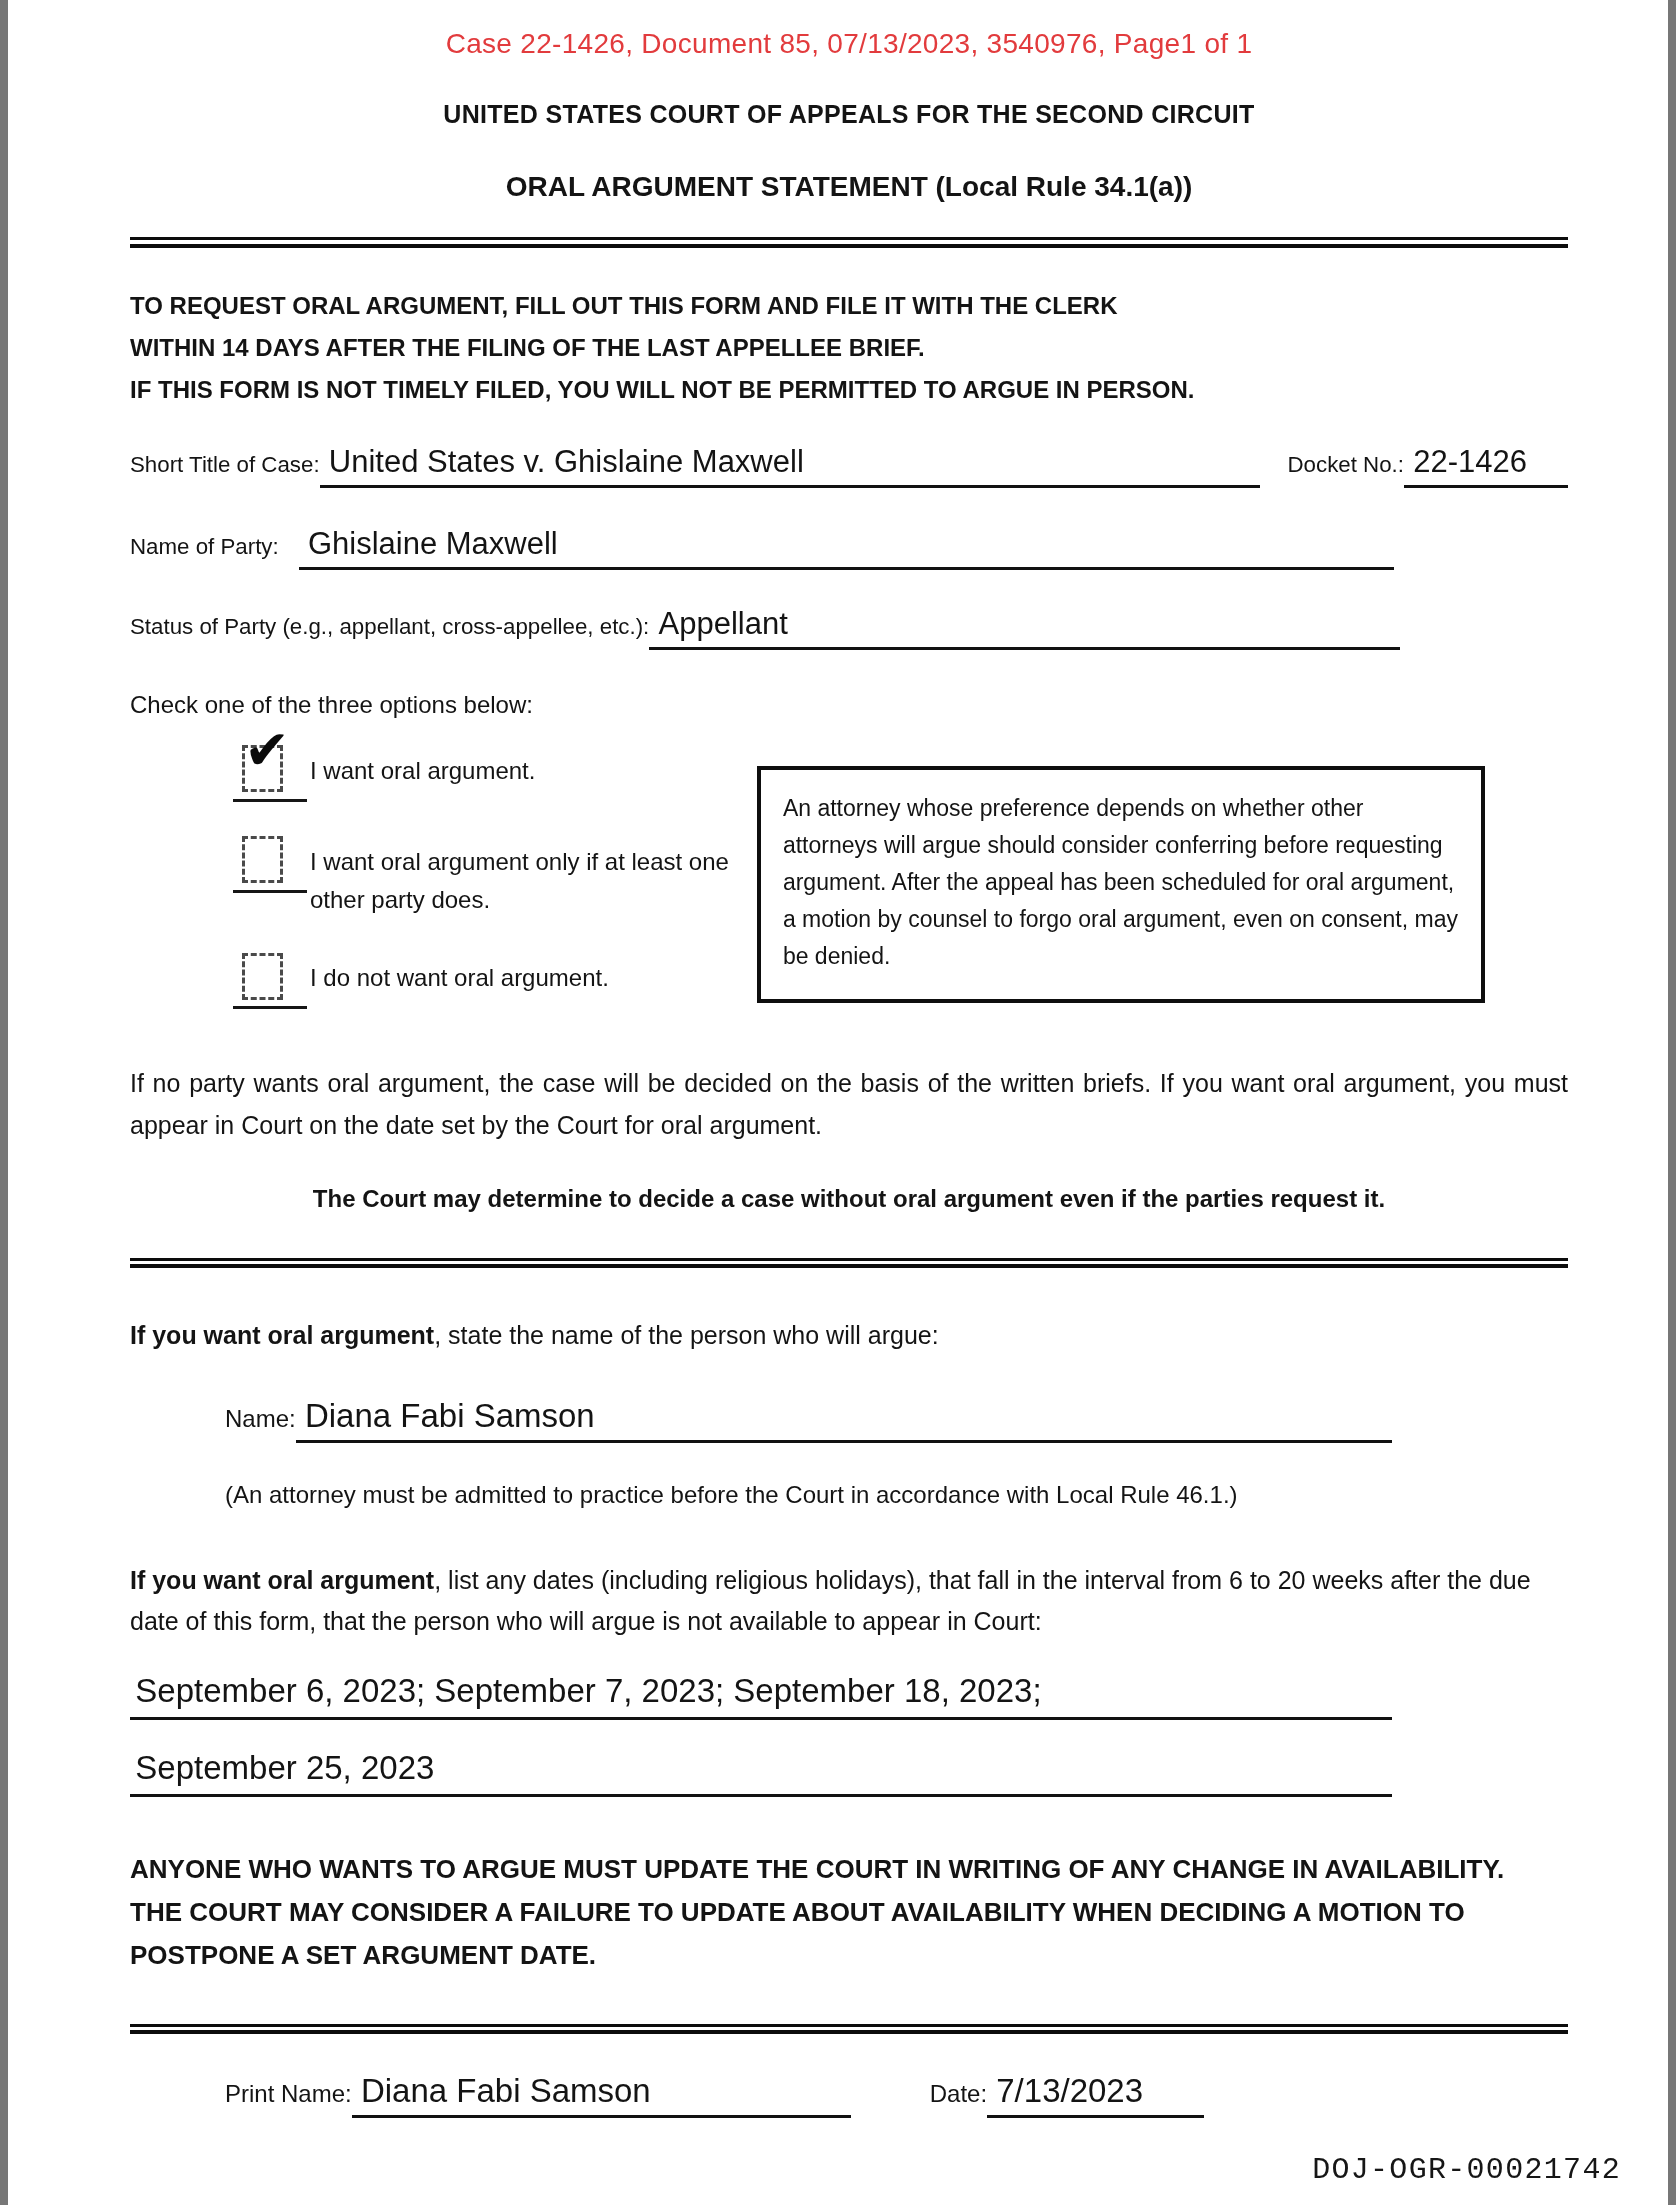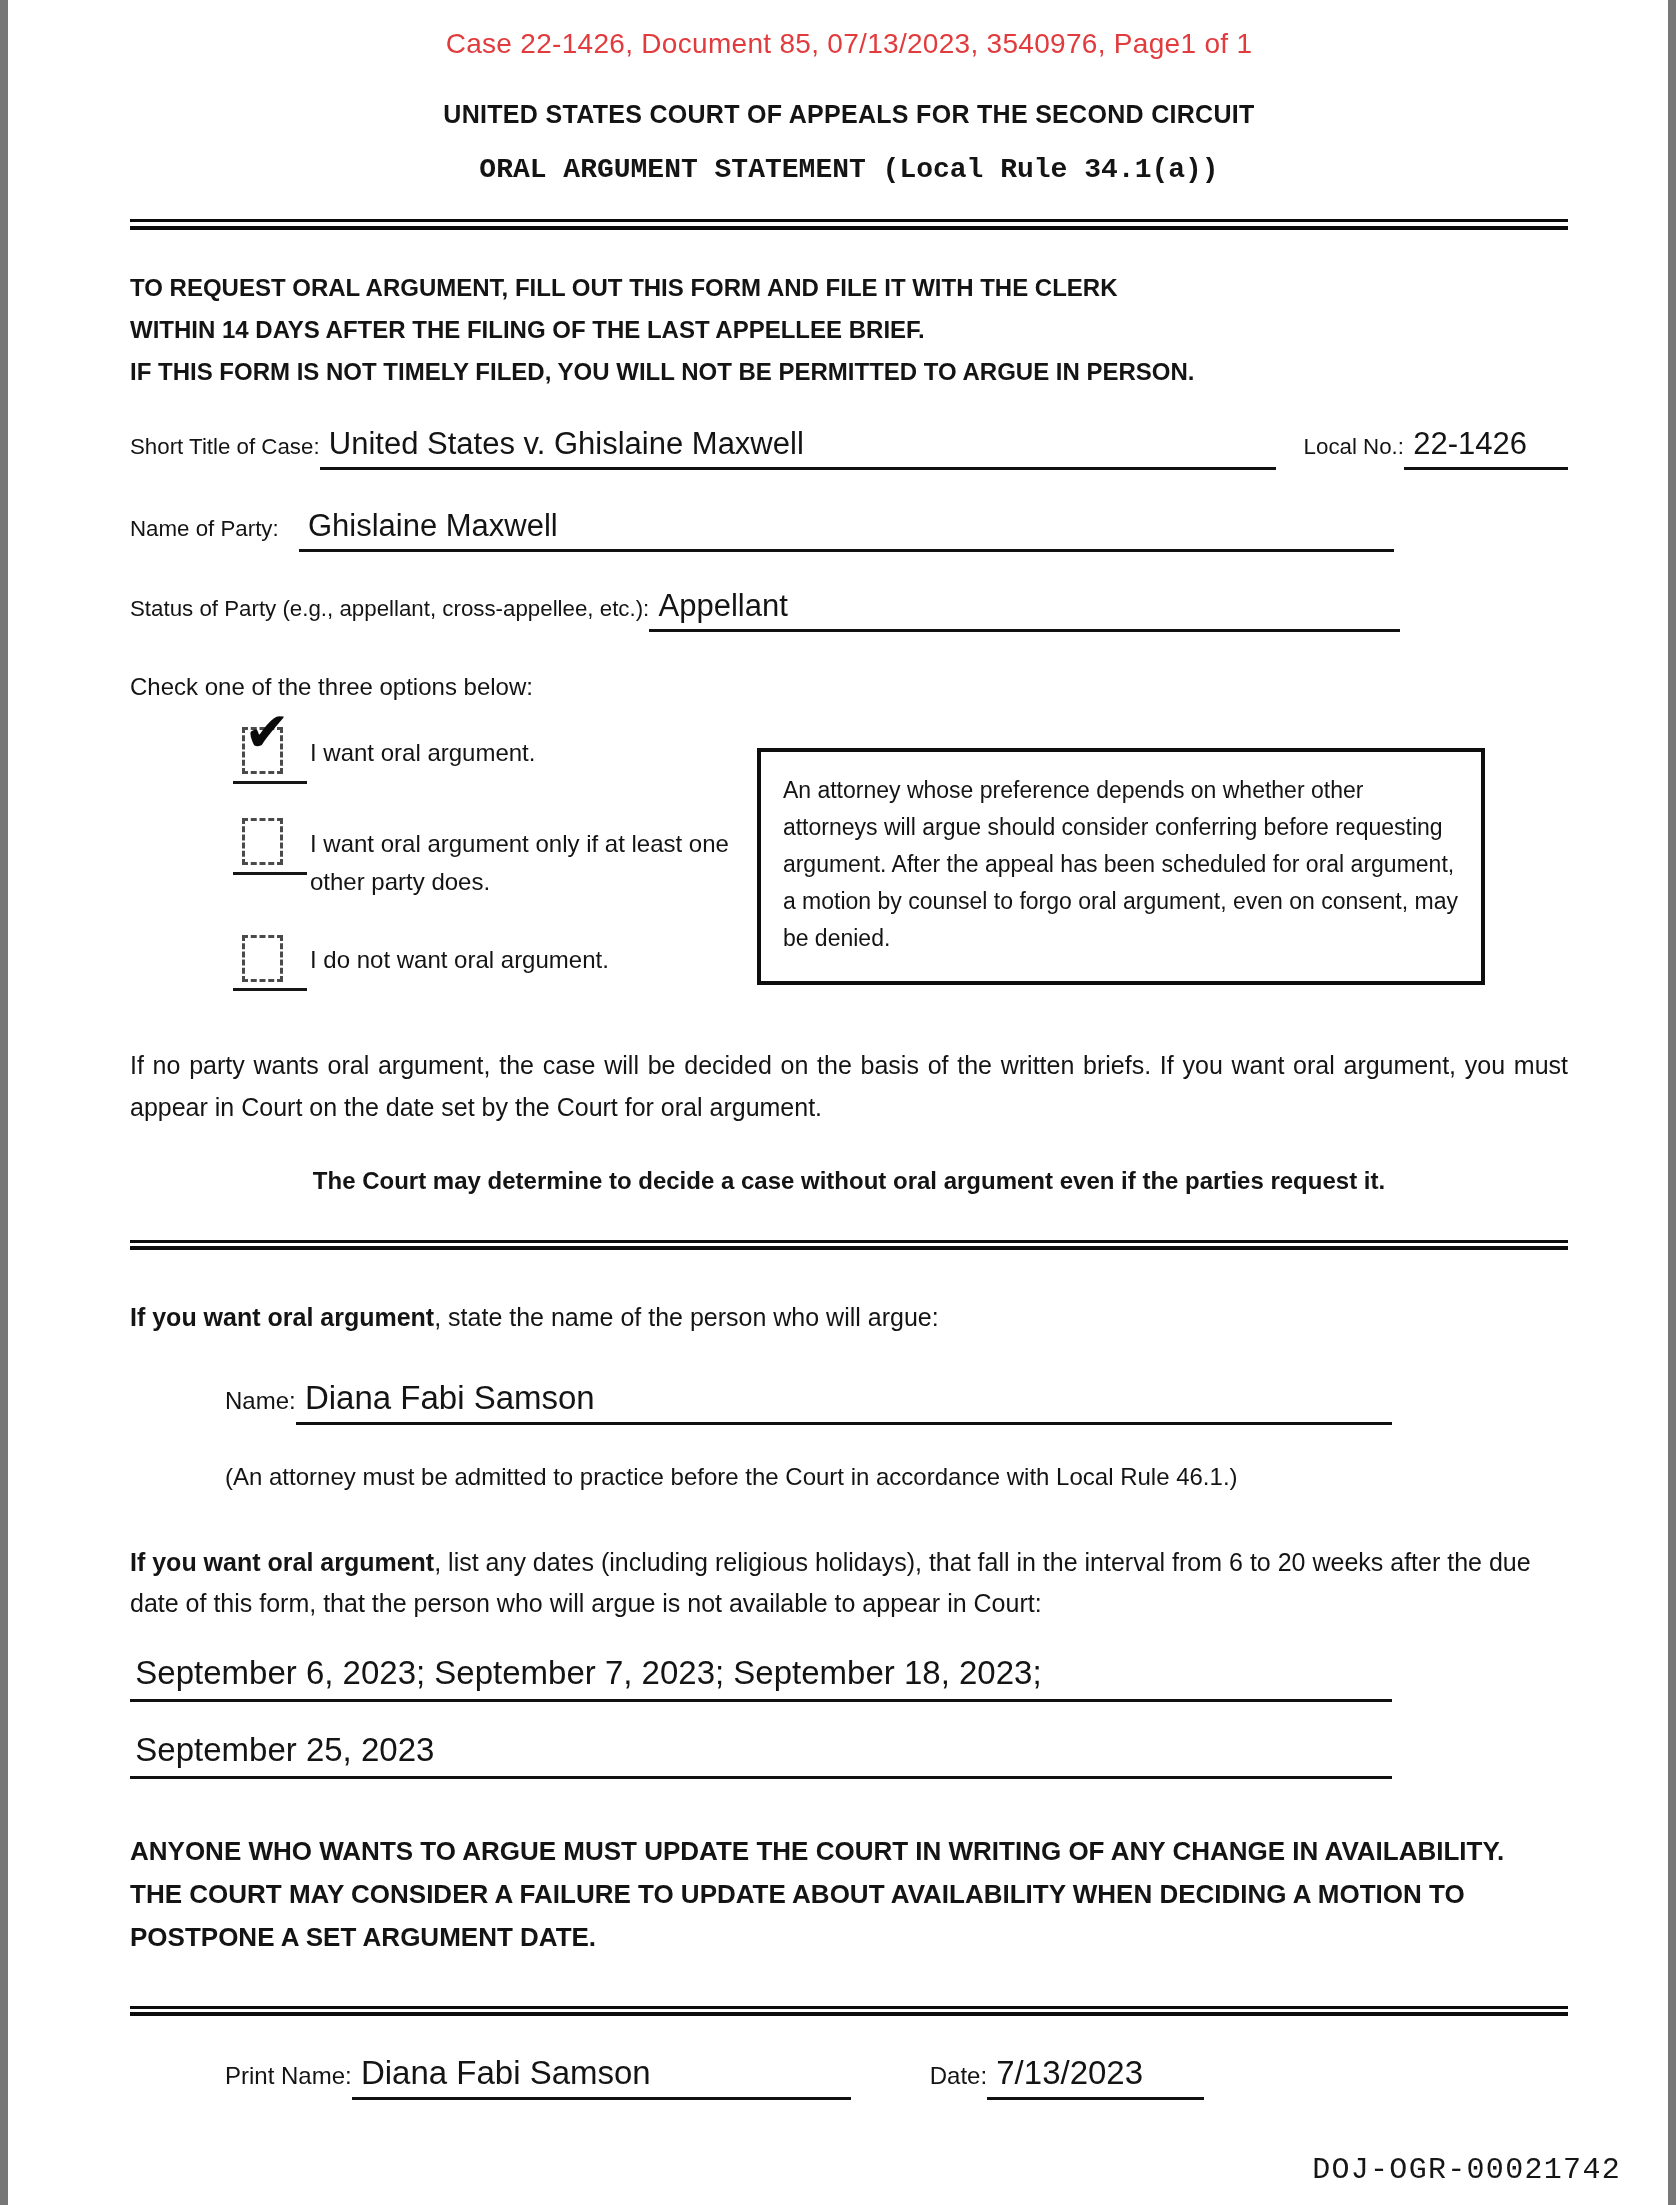--- a/index.html
+++ b/index.html
@@ -25,22 +25,21 @@
     text-align: center;
     font-weight: bold;
     font-size: 25px;
     margin-top: 40px;
     letter-spacing: 0.3px;
   }
   .form-title {
     text-align: center;
     font-weight: bold;
     font-size: 28px;
-    margin-top: 25px;
-    font-family: Liberation Mono, monospace;
+    margin-top: 42px;
   }
   .dbl-line {
     height: 10.5px;
     border-top: 3.3px solid #0c0c0c;
     border-bottom: 4px solid #0c0c0c;
   }
   .dbl-1 { margin-top: 34px; }
   .instructions {
     margin-top: 37px;
     text-align: left;
@@ -169,21 +168,21 @@
 
   <div class="instructions">
     <div>TO REQUEST ORAL ARGUMENT, FILL OUT THIS FORM AND FILE IT WITH THE CLERK</div>
     <div>WITHIN 14 DAYS AFTER THE FILING OF THE LAST APPELLEE BRIEF.</div>
     <div>IF THIS FORM IS NOT TIMELY FILED, YOU WILL NOT BE PERMITTED TO ARGUE IN PERSON.</div>
   </div>
 
   <div class="row short-title-row">
     <span class="label">Short Title of Case:</span>
     <span class="value grow">United States v. Ghislaine Maxwell</span>
-    <span class="label">Local No.:</span>
+    <span class="label">Docket No.:</span>
     <span class="value docket-value">22-1426</span>
   </div>
 
   <div class="row party-row">
     <span class="label">Name of Party:</span>
     <span class="value grow">Ghislaine Maxwell</span>
   </div>
 
   <div class="row status-row">
     <span class="label">Status of Party (e.g., appellant, cross-appellee, etc.):</span>

